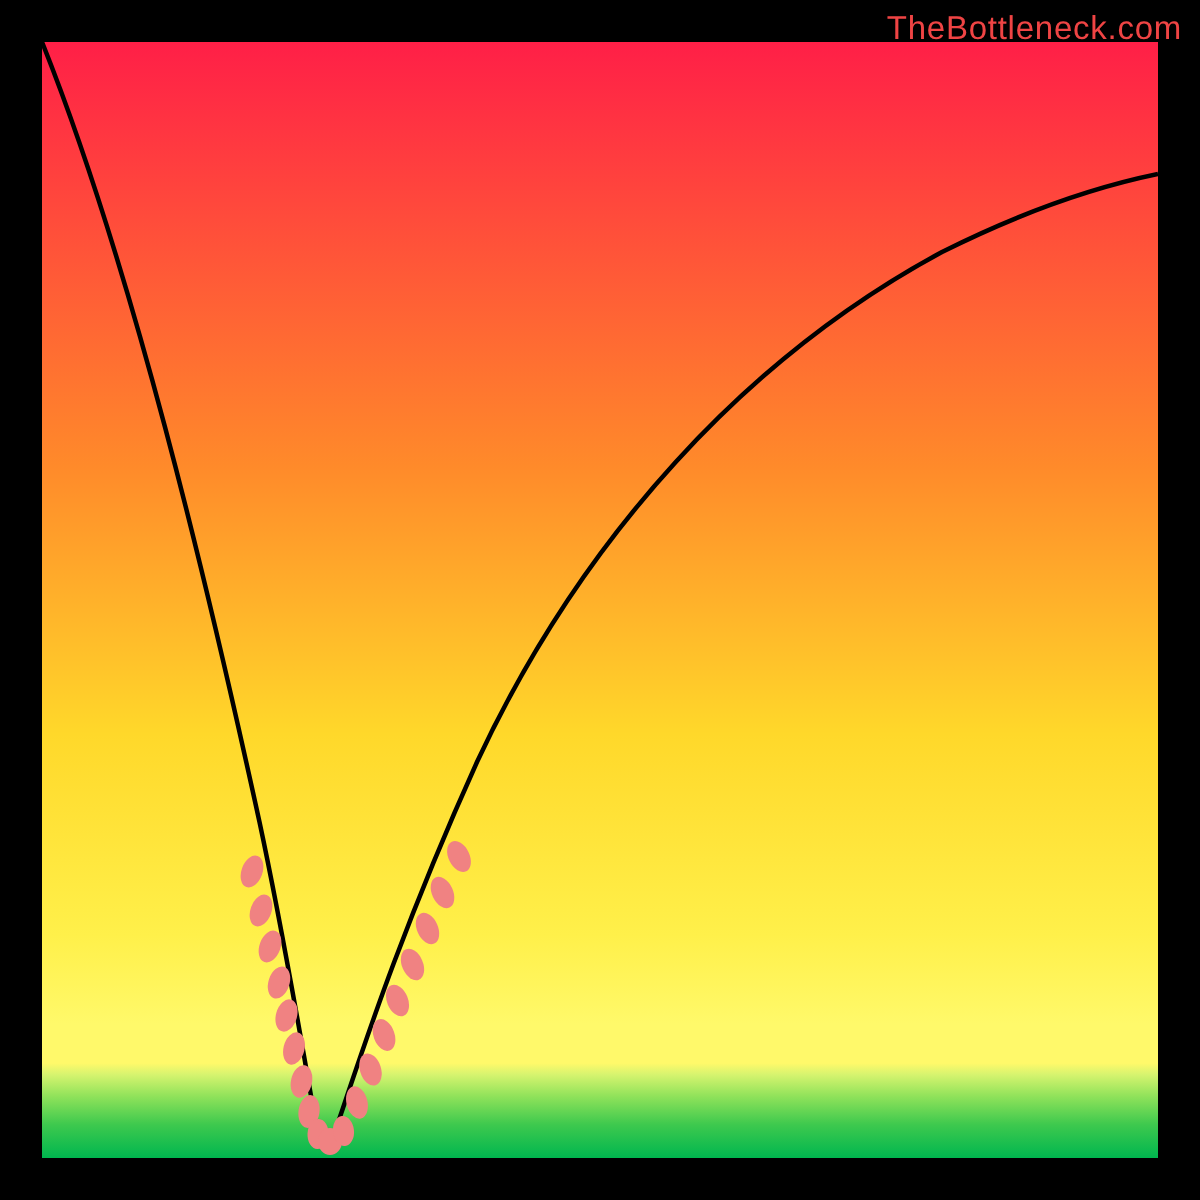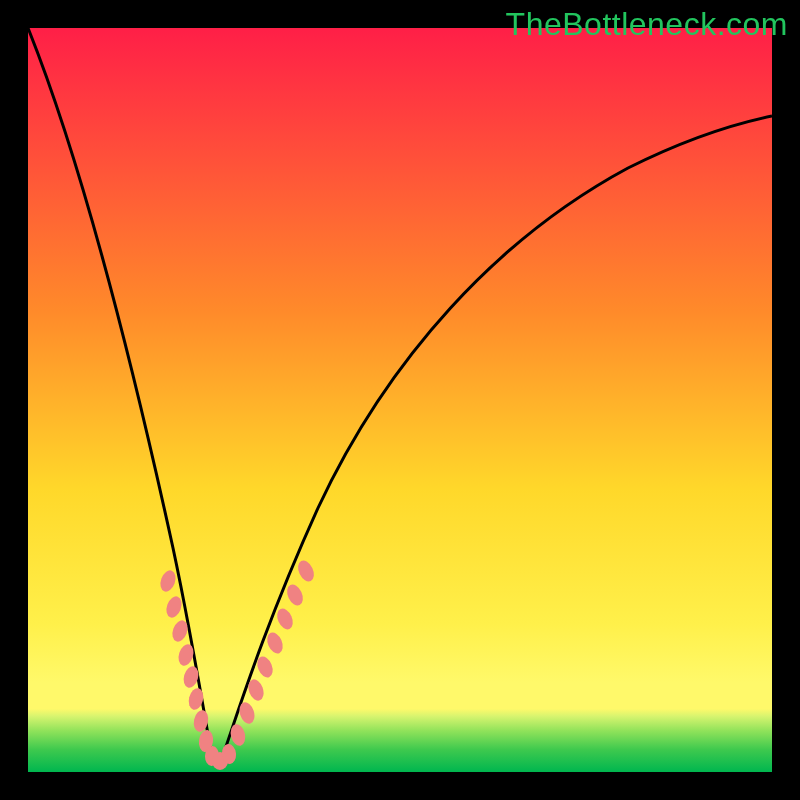--- a/index.html
+++ b/index.html
@@ -24,22 +24,22 @@
     inset: 0;
   }
   .curve {
     position: absolute;
     inset: 0;
   }
   .watermark {
     position: absolute;
     top: 6px;
     right: 12px;
-    color: #22c55e;
-    font-size: 32px;
+    color: #ef4444;
+    font-size: 22px;
     letter-spacing: 0.5px;
     font-weight: 500;
   }
 </style>
 </head>
 <body>
 
 <div class="frame">
   <svg class="gradient" viewBox="0 0 744 744" preserveAspectRatio="none">
     <defs>

